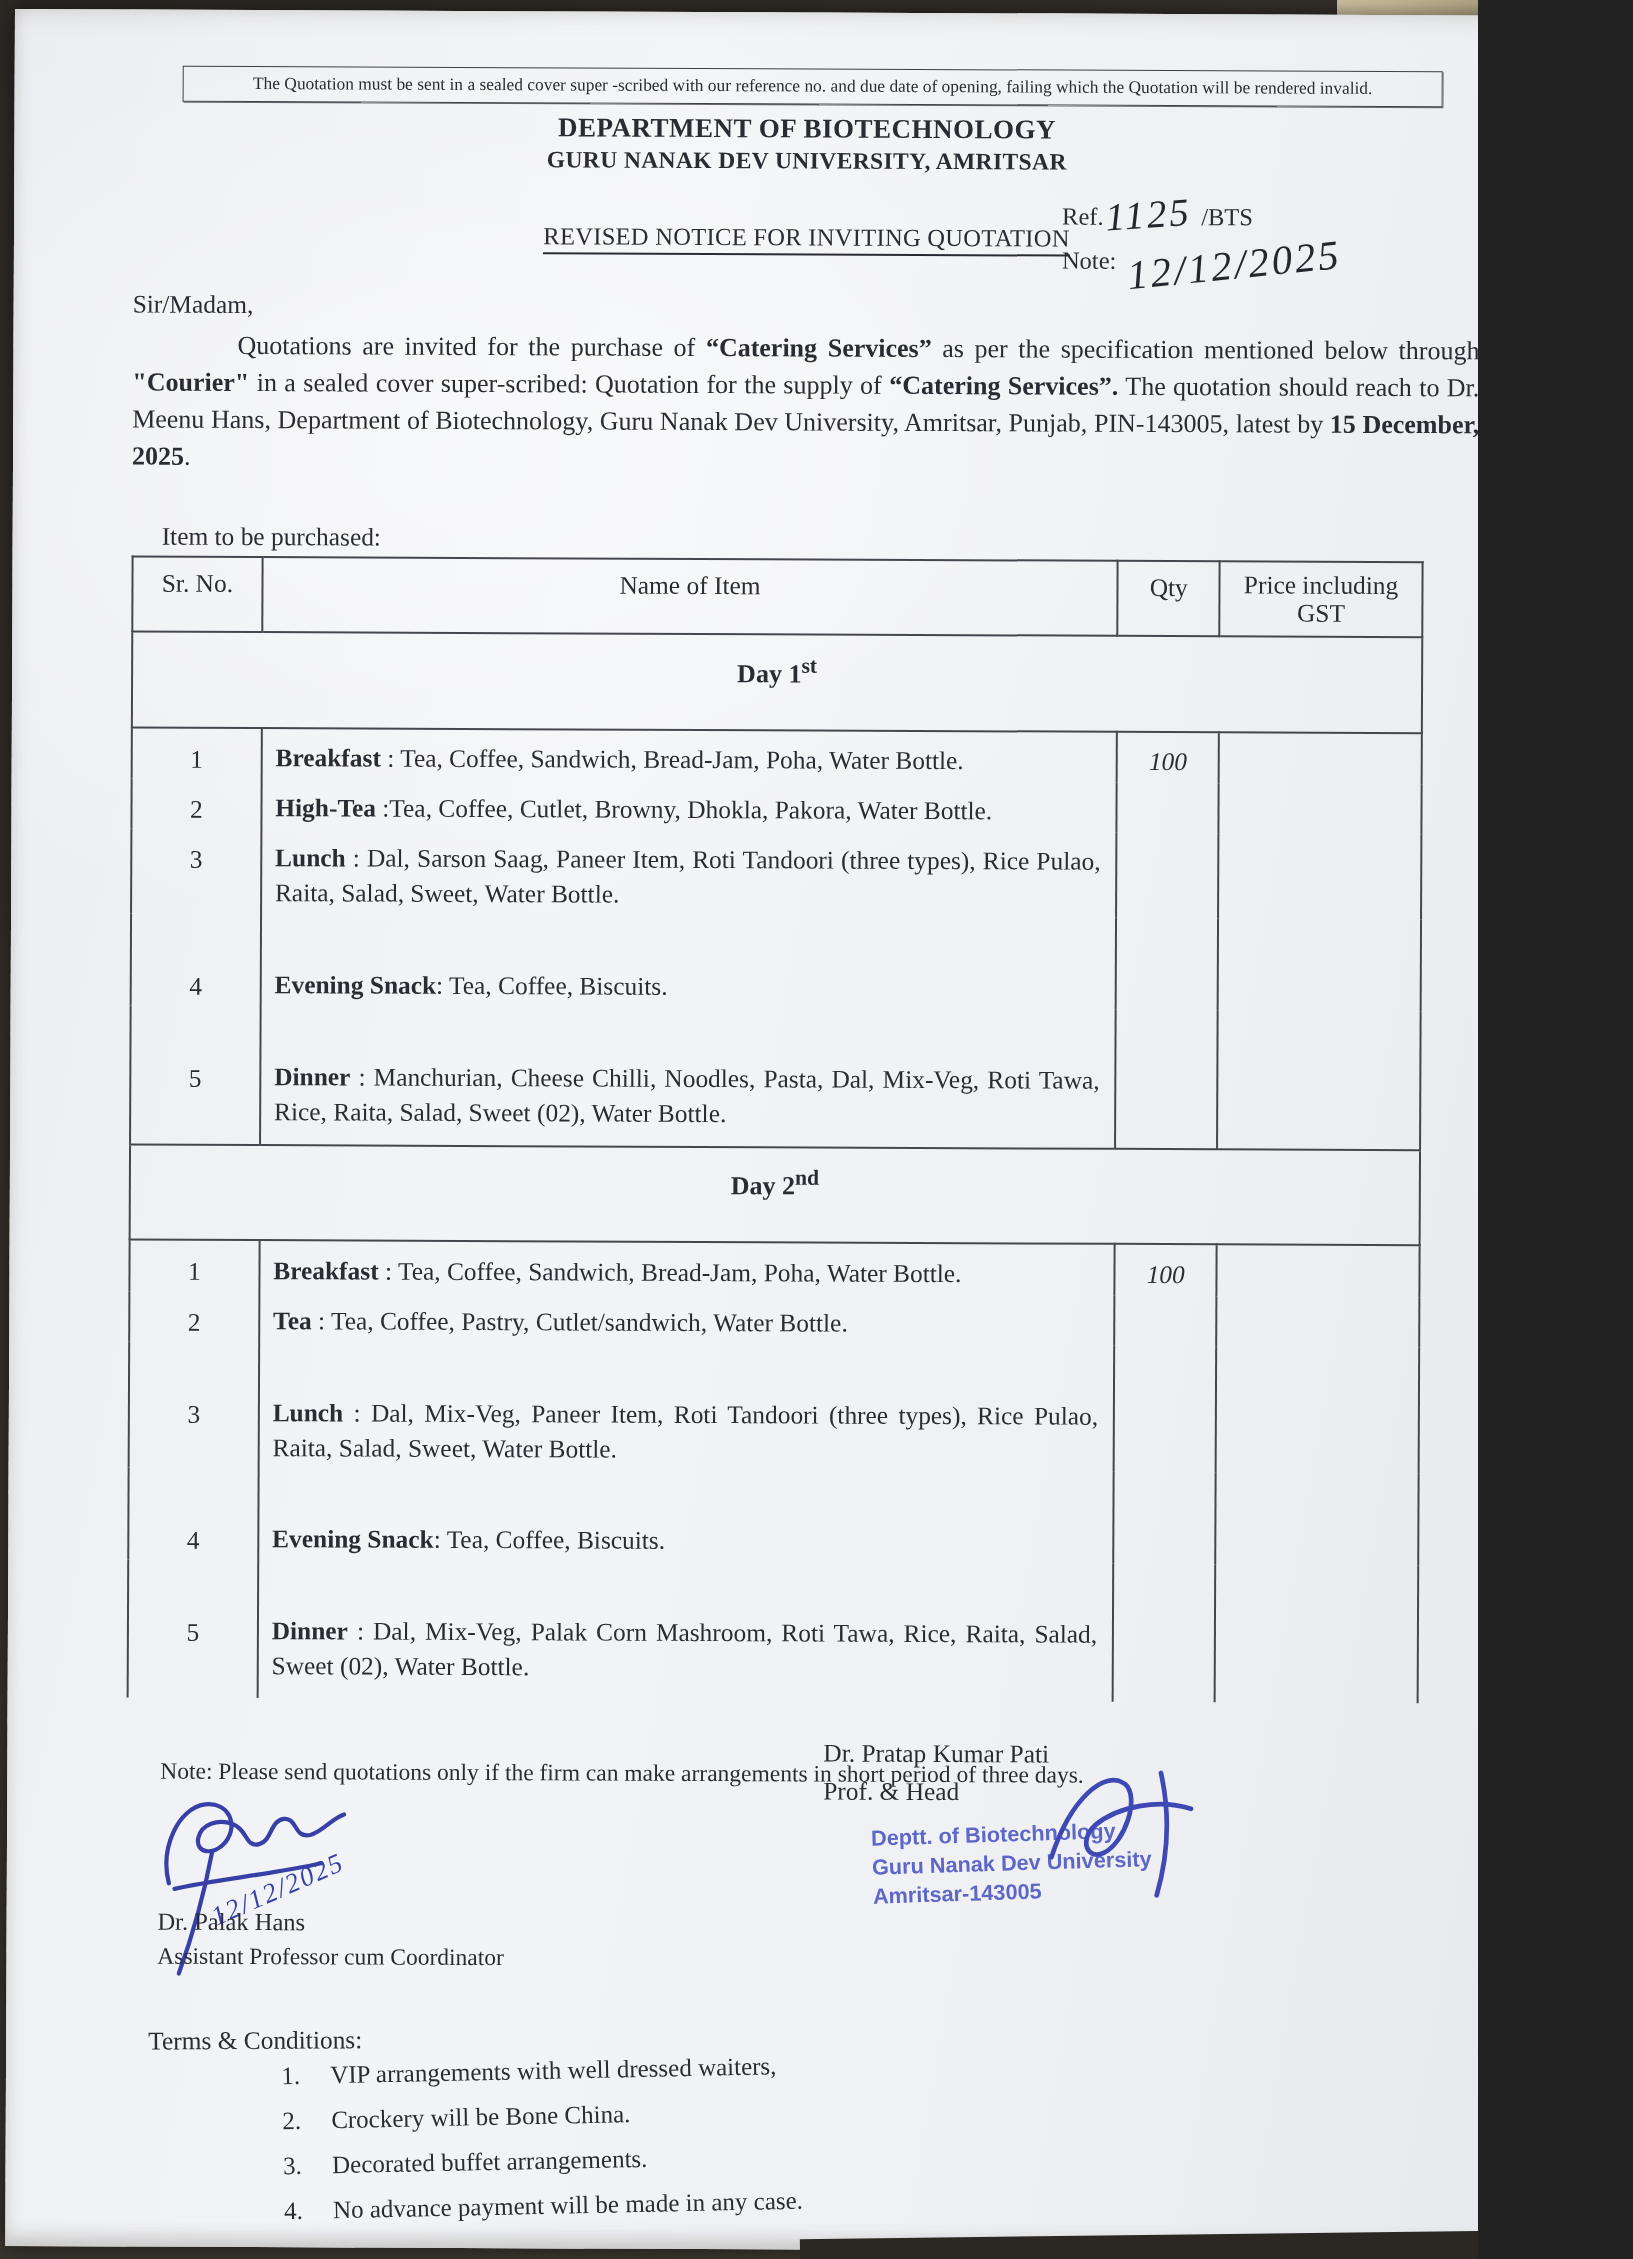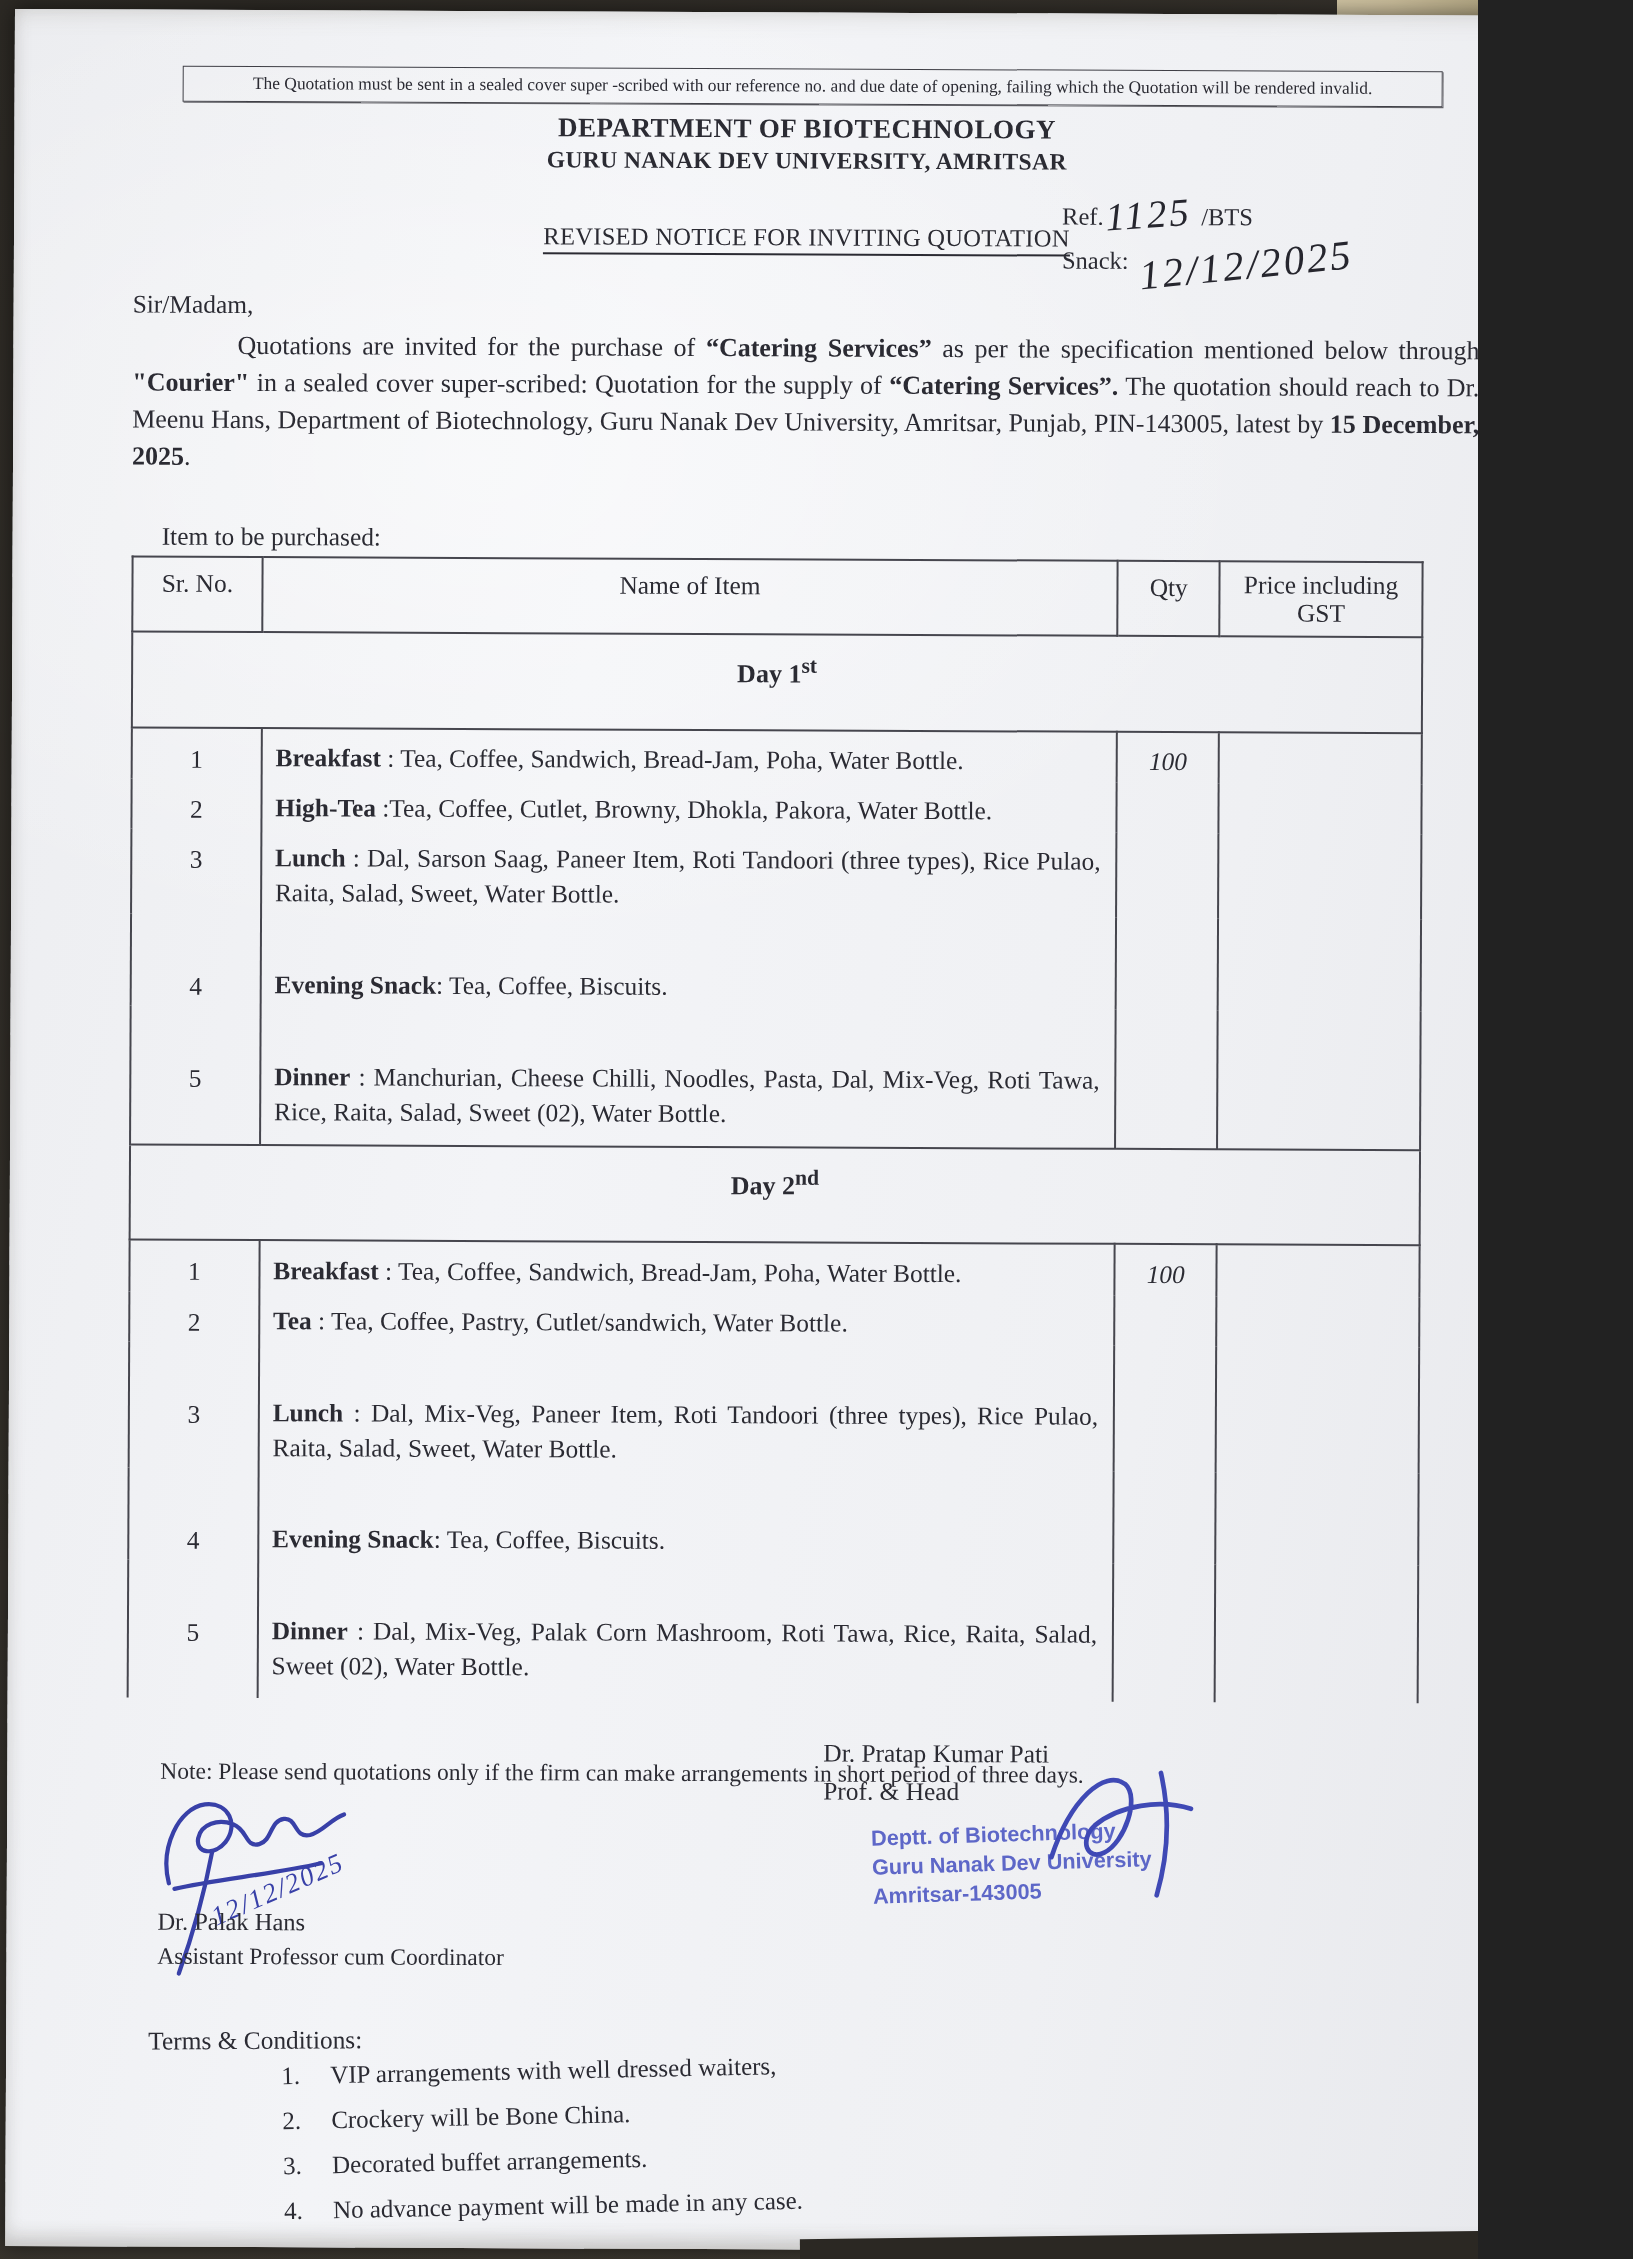--- a/index.html
+++ b/index.html
@@ -151,21 +151,21 @@
       </div>
 
       <div class="dept">DEPARTMENT OF BIOTECHNOLOGY</div>
       <div class="univ">GURU NANAK DEV UNIVERSITY, AMRITSAR</div>
 
       <div class="ref-block">
         <div class="ref-line">
           <span>Ref.</span><span class="hand ref-no">1125</span><span>/BTS</span>
         </div>
         <div class="ref-line">
-          <span>Snack:</span><span class="hand date-val">12/12/2025</span>
+          <span>Note:</span><span class="hand date-val">12/12/2025</span>
         </div>
       </div>
 
       <div class="doc-title">
         <span>REVISED NOTICE FOR INVITING QUOTATION</span>
       </div>
 
       <div class="salutation">Sir/Madam,</div>
       <div class="body-par" id="body-par"><span>Quotations are invited for the purchase of </span><b>“Catering Services”</b><span> as per the specification mentioned below through </span><b>"Courier"</b><span> in a sealed cover super-scribed: Quotation for the supply of </span><b>“Catering Services”.</b><span> The quotation should reach to Dr. Meenu Hans, Department of Biotechnology, Guru Nanak Dev University, Amritsar, Punjab, PIN-143005, latest by </span><b>15 December, 2025</b><span>.</span></div>
 

